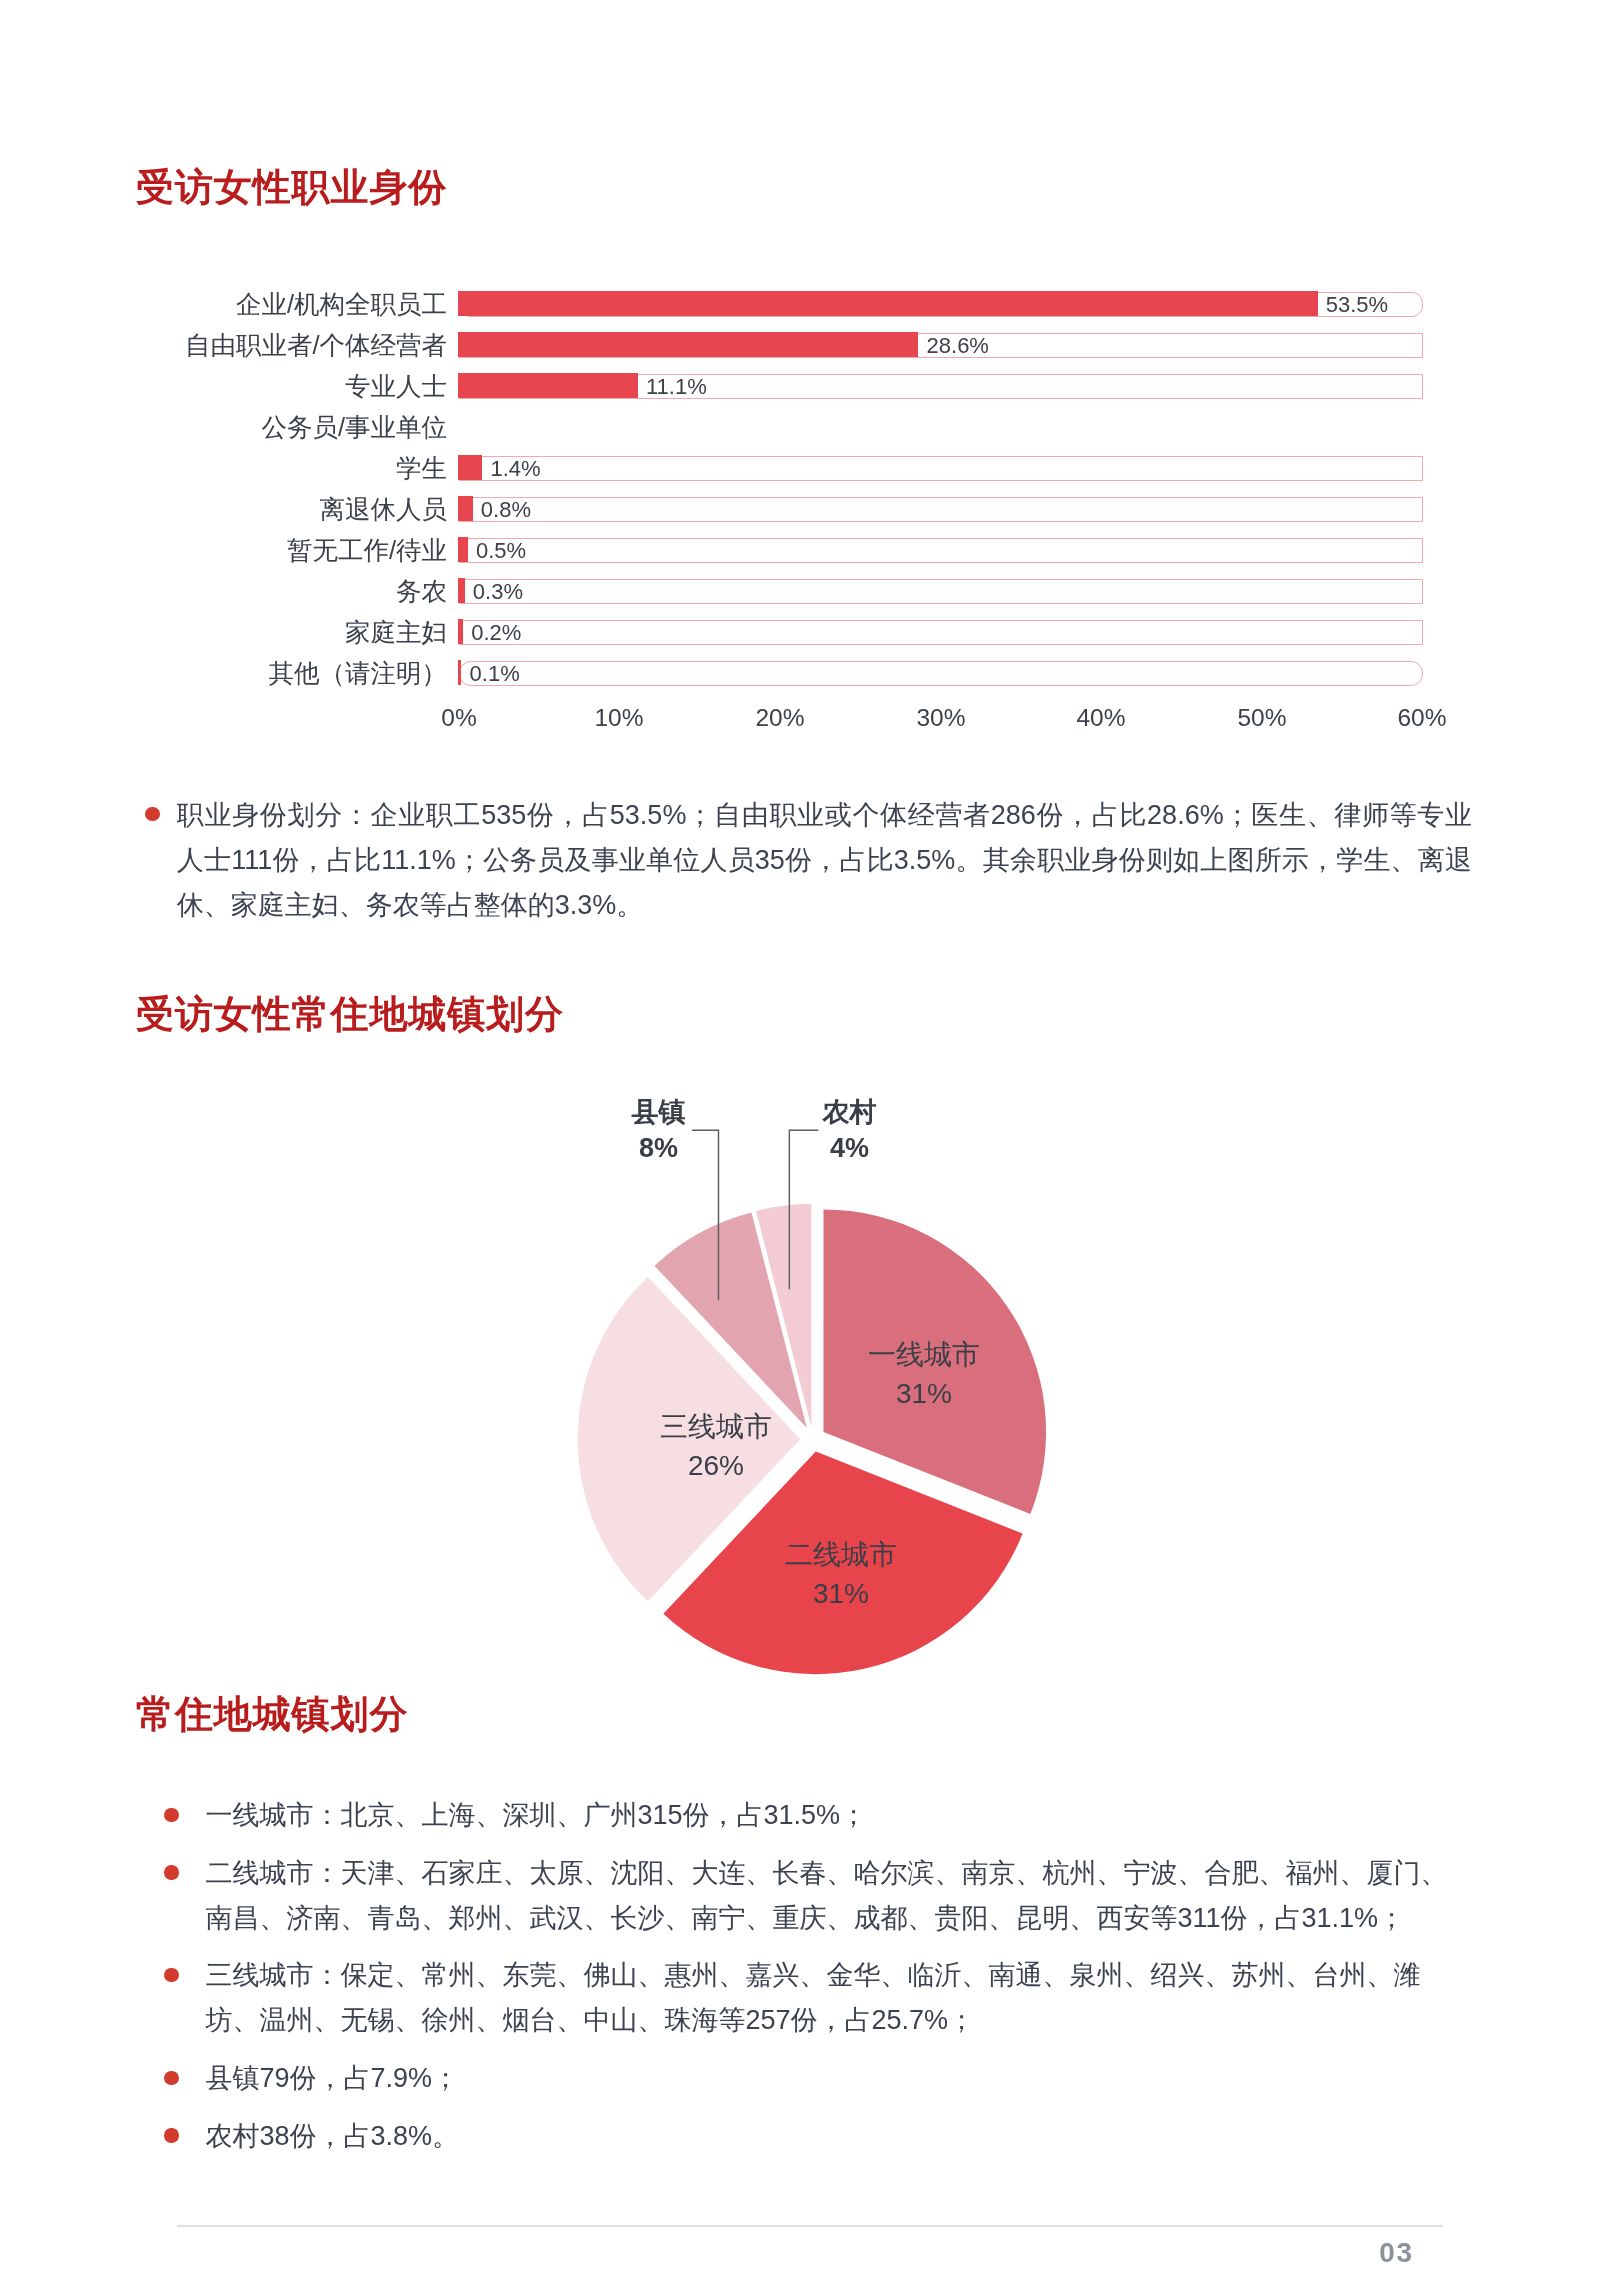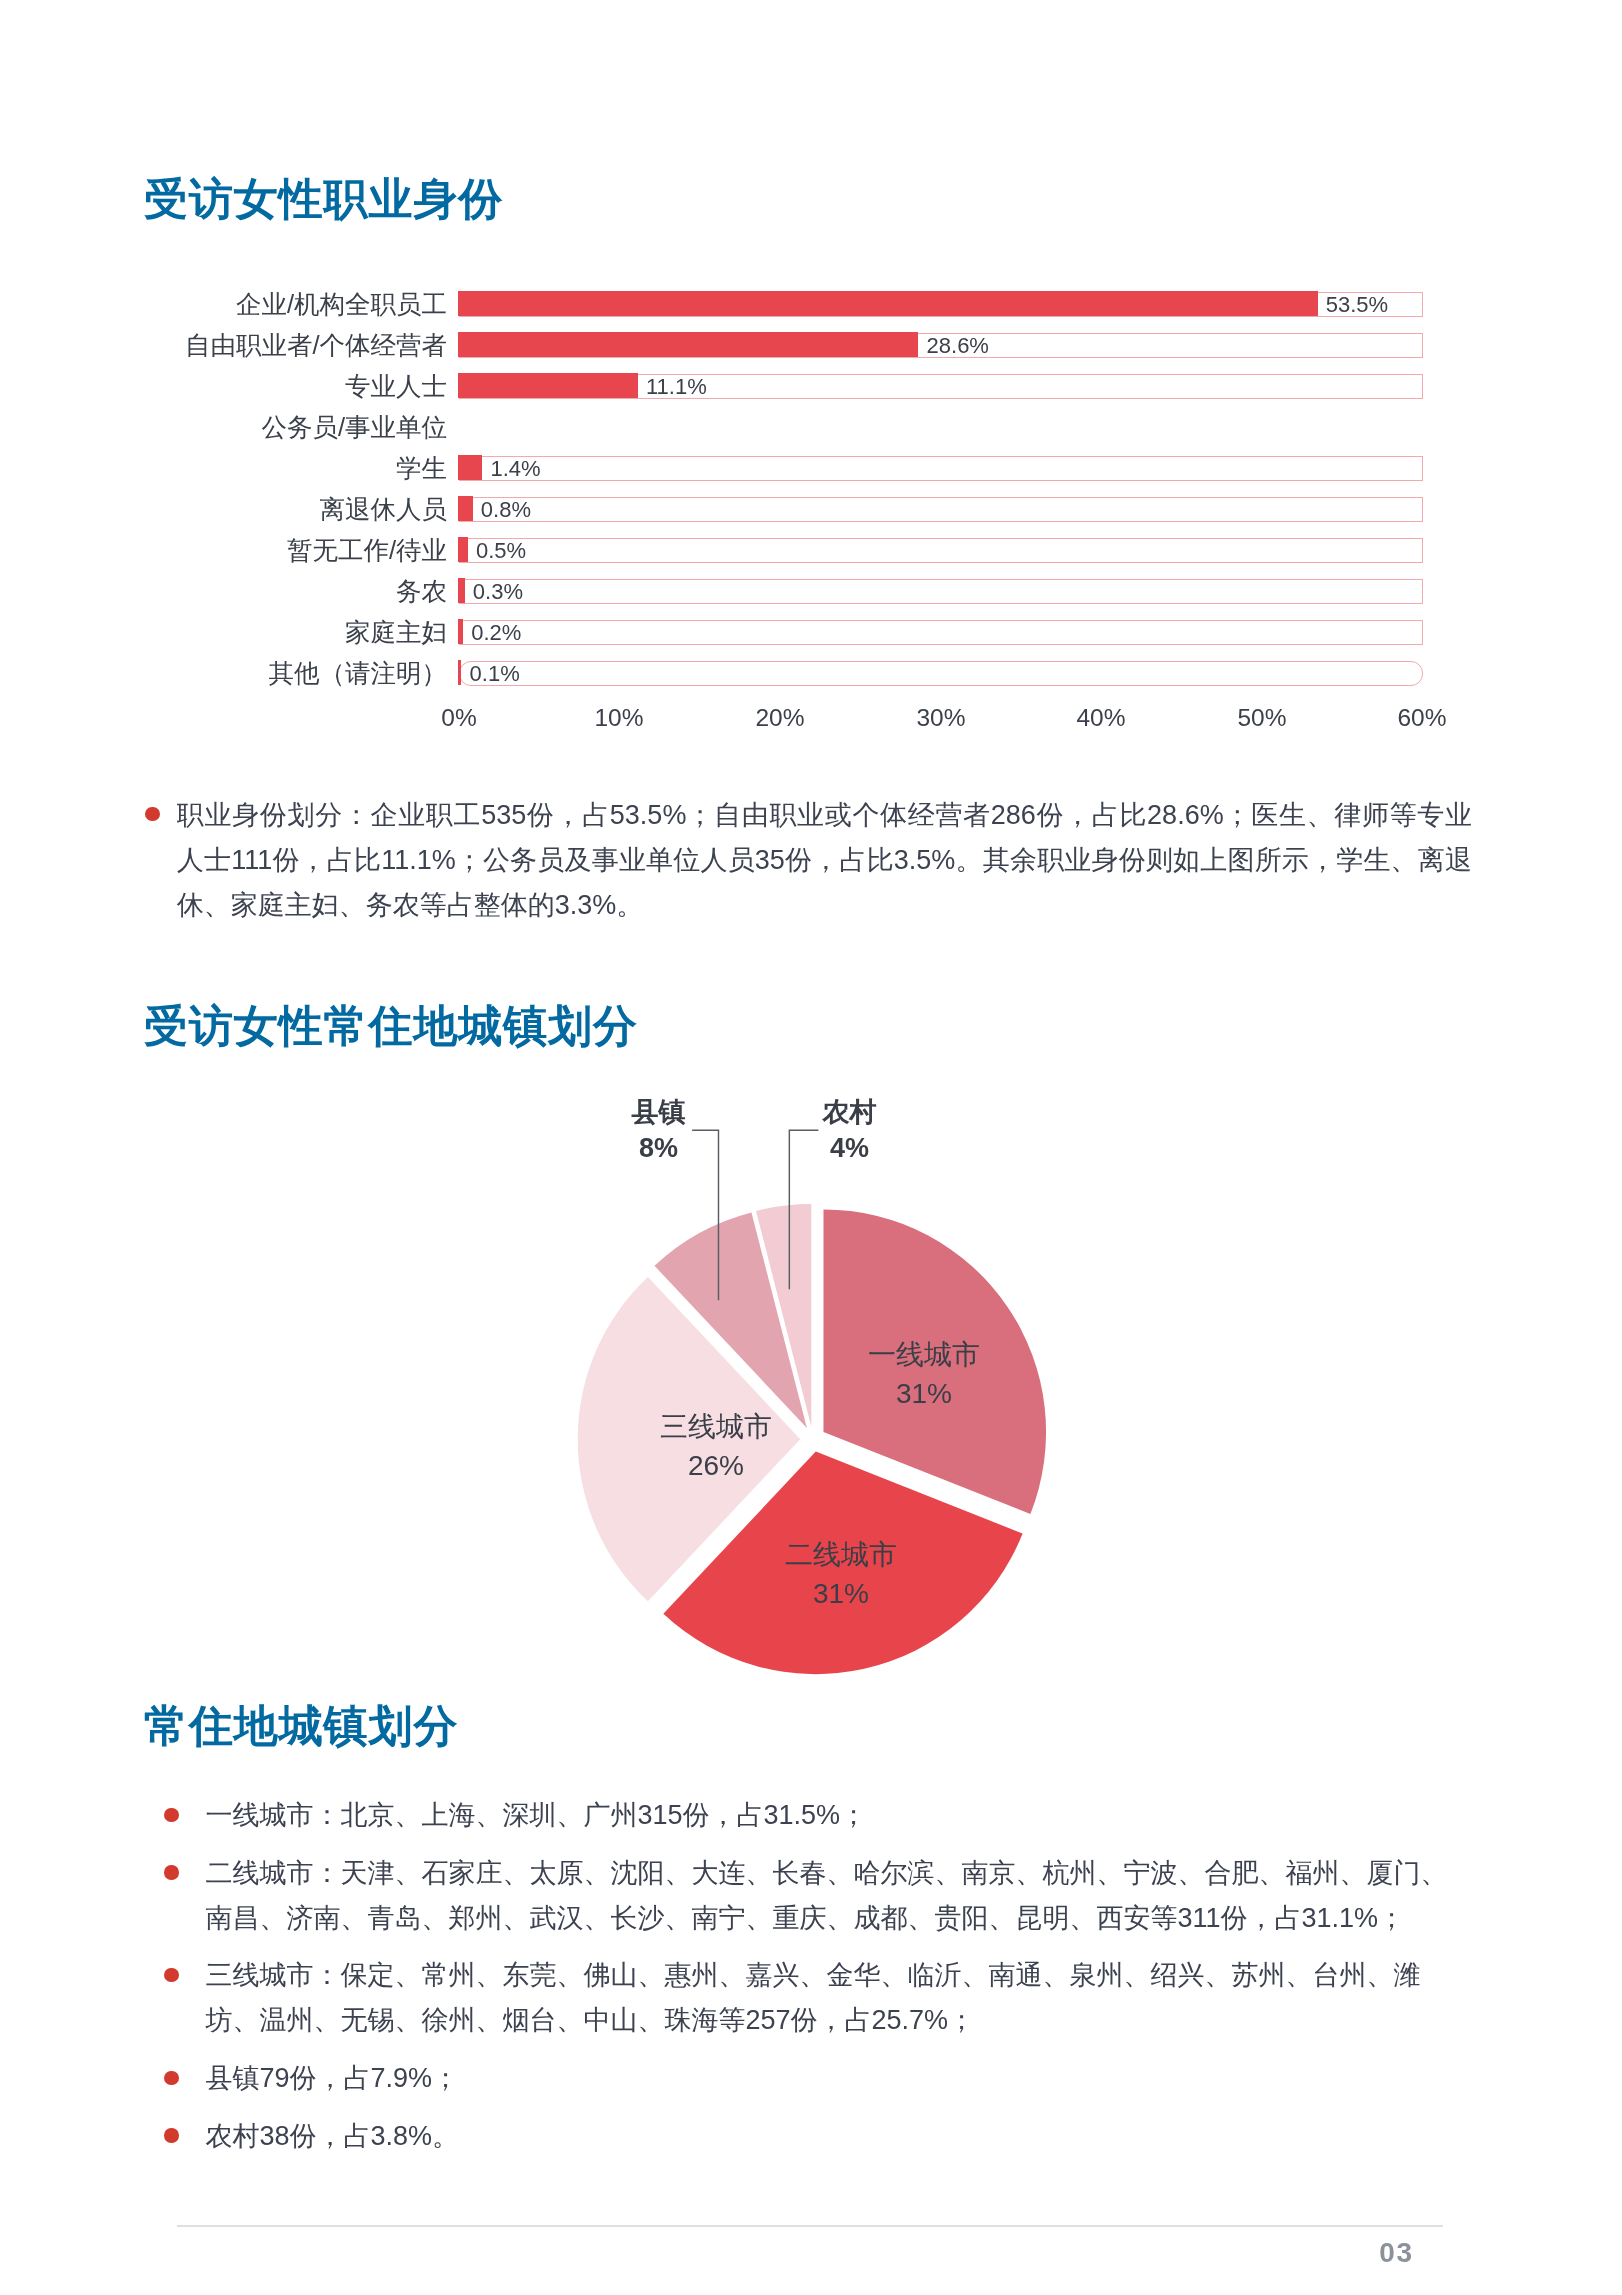--- a/index.html
+++ b/index.html
@@ -1,21 +1,21 @@
 <!DOCTYPE html>
 <html style="font-size:14.5px"><head>
 <meta charset="utf-8">
 <style>
   html,body{margin:0;padding:0;background:#fff;}
   .page{
     position:relative;width:1623px;height:2296px;background:#ffffff;
     font-family:"Liberation Sans", sans-serif;color:#3d4251;overflow:hidden;
   }
   .sec-title{
-    position:absolute;left:136px;margin:8px;font-size:44px;font-weight:700;color:#0369a1;
+    position:absolute;left:136px;margin:0;font-size:38px;font-weight:700;color:#b91c1c;
     letter-spacing:0.9px;white-space:nowrap;
   }
   .t1{top:162px;} .t2{top:989px;} .t3{top:1689px;}
 
   
   .barchart{position:absolute;left:136px;top:284px;width:1341px;height:455px;}
   .bar-row{display:flex;align-items:center;height:41px;}
   .bar-cat{width:311px;padding-right:11.8px;text-align:right;font-size:25.5px;color:#3b404a;white-space:nowrap;}
   .bar-track{position:relative;width:964px;height:25.5px;background:#ffffff;border:1.8px solid #f2a9ad;box-sizing:border-box;}
   .bar-fill{position:absolute;left:-1.8px;top:-1.8px;height:25.5px;background:#e8464e;}
@@ -56,21 +56,21 @@
 <body>
 
 <div class="page">
 
   <h1 class="sec-title t1">受访女性职业身份</h1>
 
   <div class="barchart">
     <div id="bar-rows">
         <div class="bar-row">
           <div class="bar-cat">企业/机构全职员工</div>
-          <div class="bar-track" style="border-color: rgb(242, 169, 173);">
+          <div class="bar-track" style="border-color: rgb(242, 169, 173); border-radius: 11px;">
             <div class="bar-fill" style="width: calc(89.1667% + 1.8px); background: rgb(232, 70, 78);"></div>
             <span class="bar-val" style="left: calc(89.1667% + 8.2px);">53.5%</span>
           </div>
         </div>
         <div class="bar-row">
           <div class="bar-cat">自由职业者/个体经营者</div>
           <div class="bar-track" style="border-color: rgb(242, 169, 173);">
             <div class="bar-fill" style="width: calc(47.6667% + 1.8px); background: rgb(232, 70, 78);"></div>
             <span class="bar-val" style="left: calc(47.6667% + 8.2px);">28.6%</span>
           </div>

